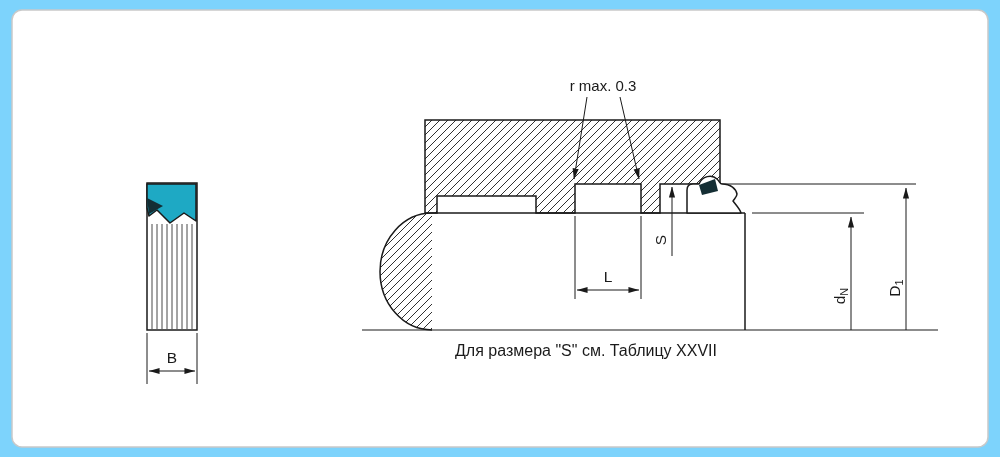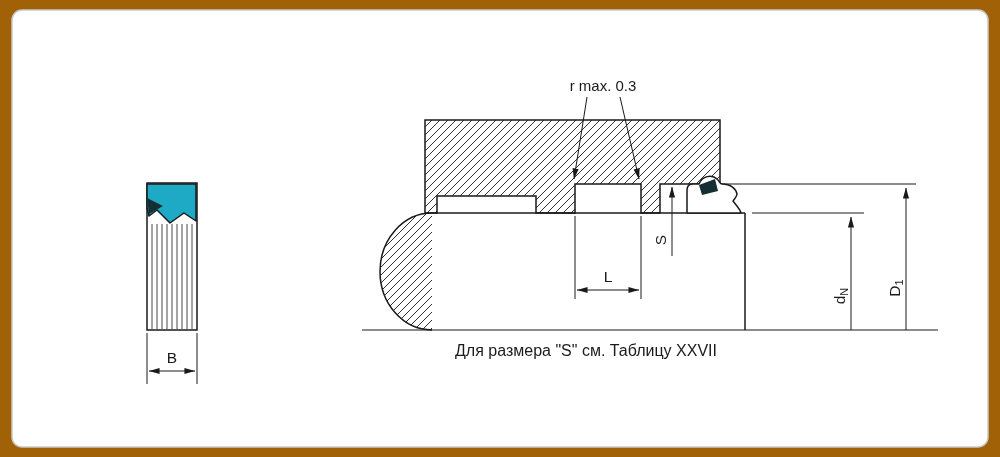--- a/index.html
+++ b/index.html
@@ -1,16 +1,16 @@
 <!DOCTYPE html>
 <html><head>
 <meta charset="utf-8">
 <style>
   html,body{margin:0;padding:0;background:#ffffff;}
-  .page{position:relative;width:1000px;height:457px;background:#a16207;overflow:hidden;}
+  .page{position:relative;width:1000px;height:457px;background:#7dd3fc;overflow:hidden;}
   svg{display:block;}
   svg text{font-family:"Liberation Sans", sans-serif;fill:#1a1a1a;}
   .dim{font-size:15.5px;}
   .sub{font-size:11px;}
   .cap{font-size:16px;}
   .note{font-size:15px;}
 </style>
 </head>
 <body>
 

